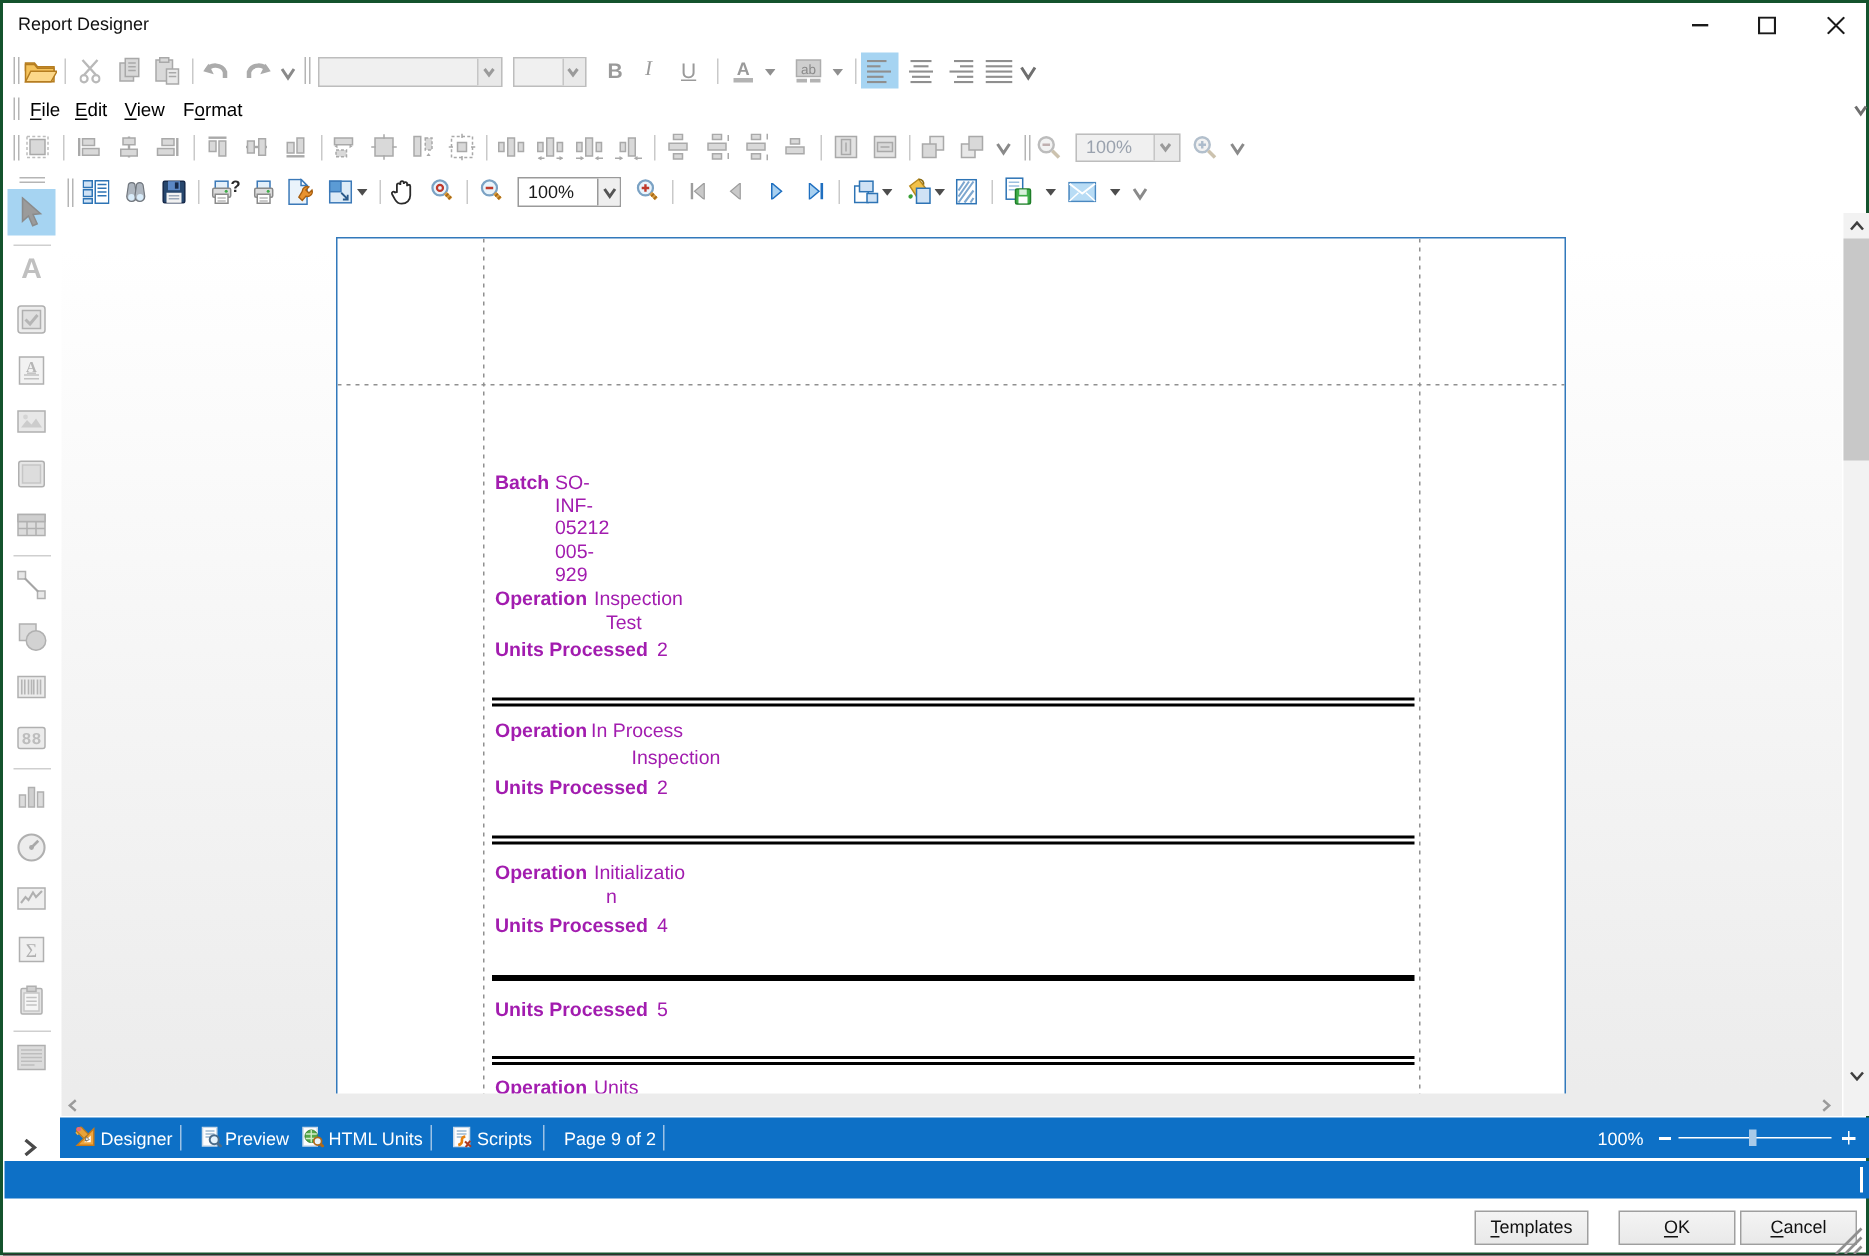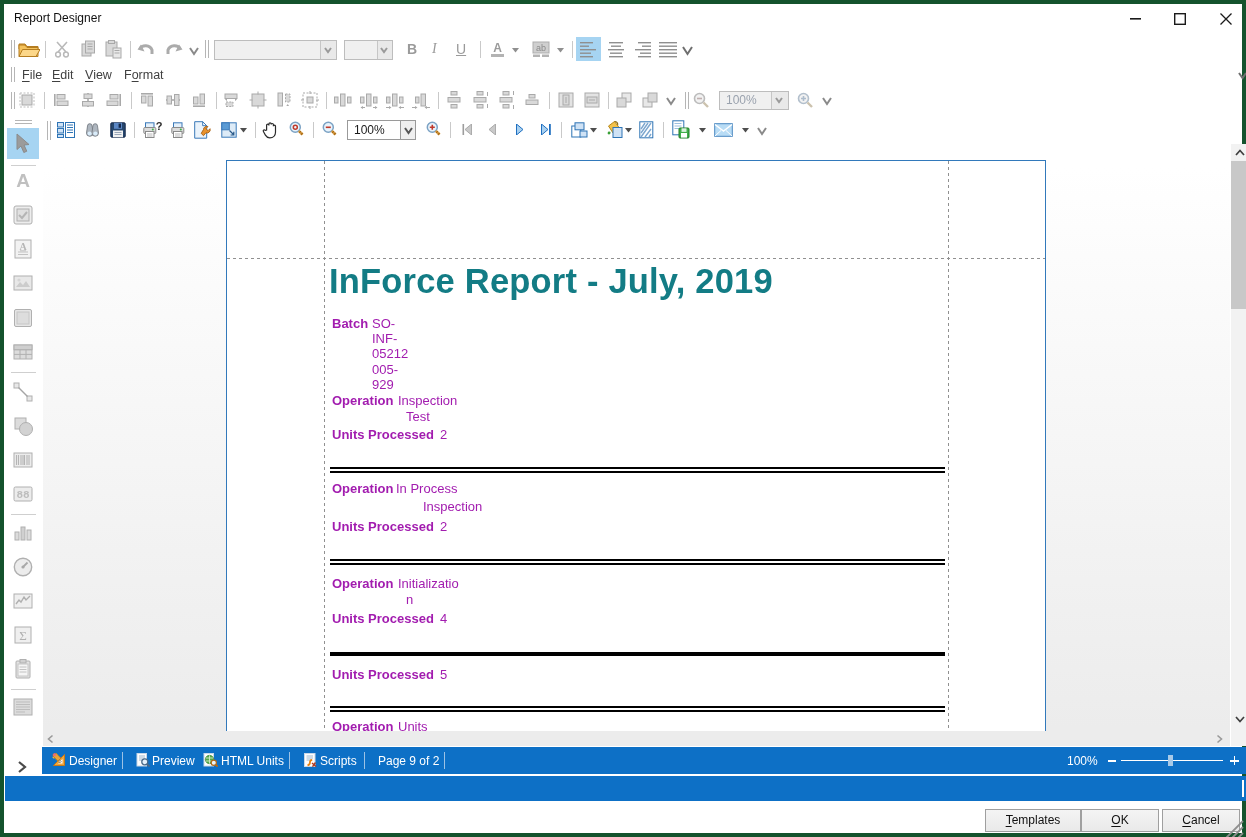--- a/index.html
+++ b/index.html
@@ -1,22 +1,22 @@
 <!DOCTYPE html>
 <html><head><meta charset="utf-8"><style>
 *{margin:0;padding:0;box-sizing:border-box}
 html,body{width:1246px;height:837px;overflow:hidden}
 body{font-family:"Liberation Sans",sans-serif;background:#fff;position:relative}
 .abs{position:absolute}
-#win{position:absolute;inset:0;border:4px solid #14532d;background:#fff}
+#win{position:absolute;inset:0;border:2px solid #14532d;background:#fff}
 .sep{position:absolute;width:1px;background:#c9c9c9}
 .hnd{position:absolute;width:4px;border-left:1px solid #b5b5b5;border-right:1px solid #b5b5b5}
 .ic{position:absolute}
 .combo{position:absolute;background:#f0f0f0;border:1px solid #bdbdbd}
-.menu{position:absolute;font-size:12.5px;color:#404040}
+.menu{position:absolute;font-size:12.5px;color:#000000}
 .menu u{text-decoration:underline;text-underline-offset:2px}
 .blue{background:#0d70c6}
 .tabtxt{position:absolute;color:#fff;font-size:12px;white-space:nowrap}
 .bsep{position:absolute;width:1px;top:748px;height:17px;background:#9cc2e5}
 .btn3{position:absolute;height:23px;background:linear-gradient(#f4f4f4,#e9e9e9);border:1px solid #9f9f9f;font-size:12px;color:#111;text-align:center;line-height:21px}
 .btn3 u{text-underline-offset:2px}
 .dash-v{position:absolute;width:1px;background-image:linear-gradient(to bottom,#909090 50%,transparent 50%);background-size:1px 6px}
 .dash-h{position:absolute;height:1px;background-image:linear-gradient(to right,#909090 50%,transparent 50%);background-size:6px 1px}
 .bodytxt{position:absolute;font-size:13px;color:#a21caf;white-space:nowrap}
 .bodytxt b{font-weight:bold}
@@ -517,21 +517,20 @@
       <path d="M4 6 h14 M4 8.5 h14 M4 11 h14 M4 13.5 h14 M4 16 h9" stroke="#bdbdbd"></path>
     </svg>
 <svg class="ic" style="left:13px;top:757px" width="11" height="12" viewBox="0 0 11 12">
       <path d="M2 1 L8 6 L2 11" fill="none" stroke="#4a4a4a" stroke-width="2.2"></path>
     </svg>
 <div class="abs" style="left:39px;top:140px;width:1187px;height:602px;background:linear-gradient(#ffffff 4%,#ececec 97%)"></div>
 <div class="abs" style="left:222px;top:156px;width:820px;height:571px;background:#fff;border:1px solid #3279bb;border-bottom:none"></div>
 <div class="dash-v" style="left:320px;top:157px;height:570px"></div>
 <div class="dash-v" style="left:944px;top:157px;height:570px"></div>
 <div class="dash-h" style="left:223px;top:254px;width:818px"></div>
-<div class="abs" style="left:325px;top:258px;font-size:34.5px;font-weight:bold;color:#137c85;letter-spacing:0.2px;white-space:nowrap" id="rtitle">InForce Report - July, 2019</div>
 <div class="bodytxt" style="left:328px;top:312px"><b>Batch</b></div>
 <div class="bodytxt" style="left:368px;top:312px">SO-</div>
 <div class="bodytxt" style="left:368px;top:327px">INF-</div>
 <div class="bodytxt" style="left:368px;top:342px">05212</div>
 <div class="bodytxt" style="left:368px;top:358px">005-</div>
 <div class="bodytxt" style="left:368px;top:373px">929</div>
 <div class="bodytxt" style="left:328px;top:389px"><b>Operation</b></div>
 <div class="bodytxt" style="left:394px;top:389px">Inspection</div>
 <div class="bodytxt" style="left:402px;top:405px">Test</div>
 <div class="bodytxt" style="left:328px;top:423px"><b>Units Processed</b></div>
@@ -608,19 +607,19 @@
 <div class="tabtxt" style="left:316px;top:750px">Scripts</div>
 <div class="bsep" style="left:360px"></div>
 <div class="tabtxt" style="left:374px;top:750px">Page 9 of 2</div>
 <div class="bsep" style="left:440px"></div>
 <div class="tabtxt" style="left:1063px;top:750px">100%</div>
 <div class="abs" style="left:1104px;top:756px;width:8px;height:1.6px;background:#fff"></div>
 <div class="abs" style="left:1117px;top:756px;width:102px;height:1.4px;background:#fff"></div>
 <div class="abs" style="left:1164px;top:751px;width:5px;height:11px;background:#a8cae8"></div>
 <div class="abs" style="left:1226px;top:756px;width:9px;height:1.6px;background:#fff"></div>
 <div class="abs" style="left:1229.7px;top:752.3px;width:1.6px;height:9px;background:#fff"></div>
-<div class="btn3" style="left:981px;top:805px;width:96px"><u>T</u>emplates</div>
+<div class="btn3" style="left:981px;top:805px;width:76px"><u>T</u>emplates</div>
 <div class="btn3" style="left:1077px;top:805px;width:78px"><u>O</u>K</div>
 <div class="btn3" style="left:1158px;top:805px;width:78px"><u>C</u>ancel</div>
 <svg class="ic" style="left:1206px;top:815px" width="36" height="19" viewBox="0 0 36 19">
       <path d="M33 2 L16 19 M33 8 L22 19 M33 14 L28 19" stroke="#8f8f8f" stroke-width="1.8" fill="none"></path>
     </svg>
 <div class="abs" style="left:0;top:834px;width:1246px;height:3px;background:#2f2f2f"></div>
 </div>
 </body></html>

